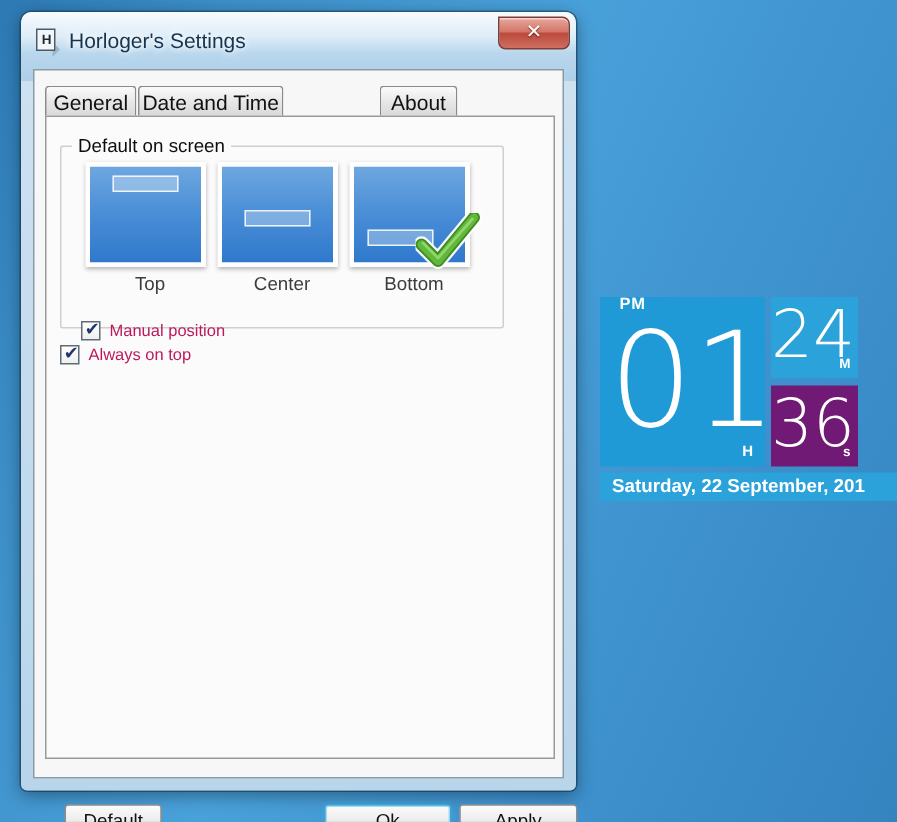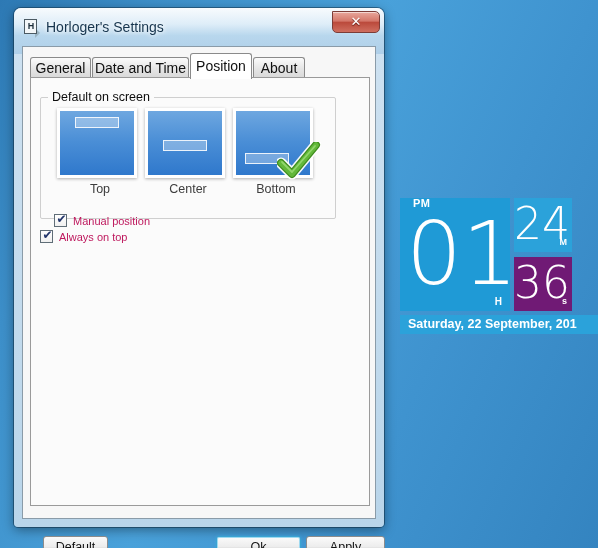--- a/index.html
+++ b/index.html
@@ -448,21 +448,20 @@
     <div id="close-button">
       <div class="x-glyph">✕</div>
     </div>
   </div>
 
   <div id="client-area">
 
     <div id="tabstrip">
       <div class="tab" id="tab-general">General</div>
       <div class="tab" id="tab-datetime">Date and Time</div>
-      <div class="tab active" id="tab-position">Position</div>
       <div class="tab" id="tab-about">About</div>
     </div>
 
     <div id="tab-content">
 
       <div id="position-group">
         <div class="gb-border"></div>
         <div class="gb-label">Default on screen</div>
 
         <div class="thumbs">

